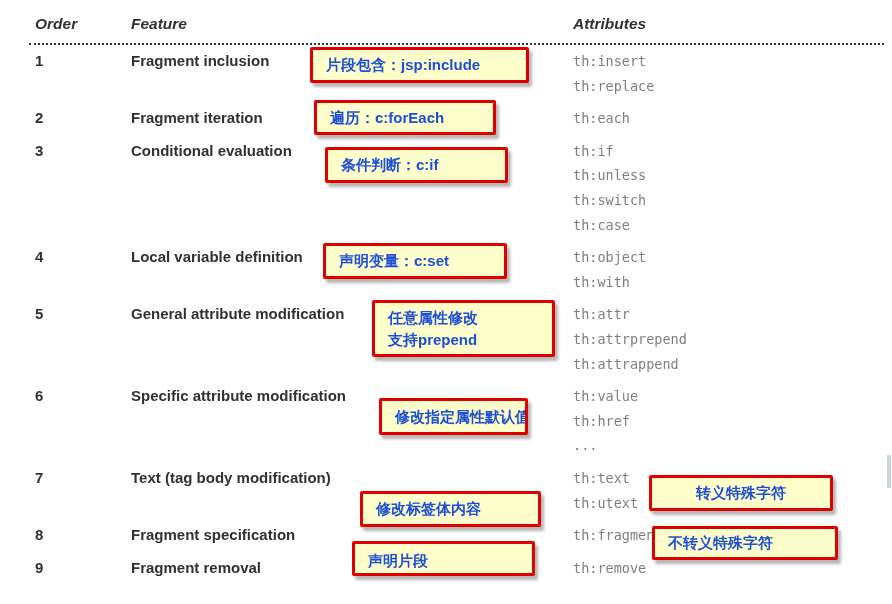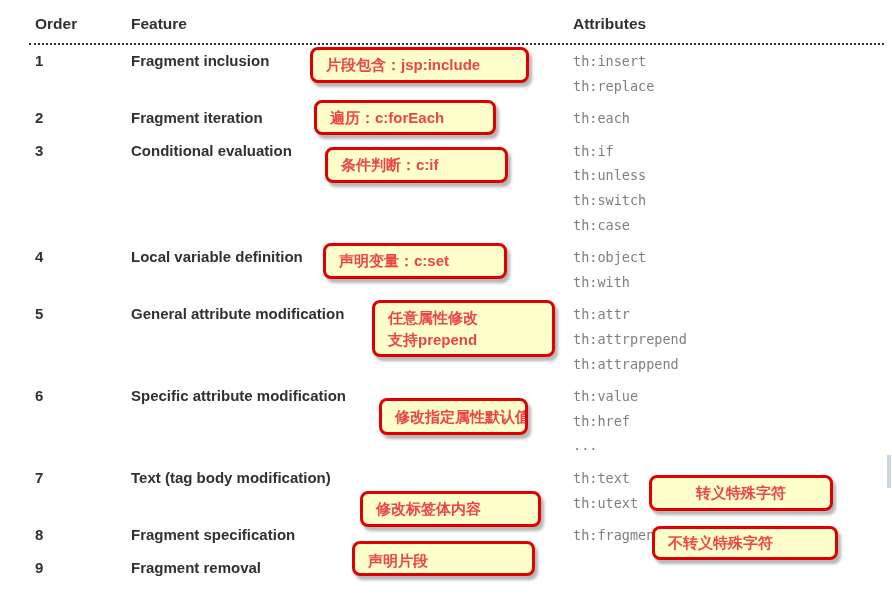--- a/index.html
+++ b/index.html
@@ -20,20 +20,21 @@
     grid-template-columns: 96px 442px 1fr;
     padding: 14px 0 9px 6px;
     border-bottom: 2px dotted var(--rule-color, #333333);
     box-sizing: border-box;
   }
   .th {
     font-weight: bold;
     font-size: 15.5px;
     line-height: 20px;
     color: var(--heading-color, #332f2e);
+    font-style: italic;
   }
 
   .tbody { margin-top: 4px; }
 
   .trow {
     display: grid;
     grid-template-columns: 96px 442px 1fr;
     padding-left: 6px;
     margin-bottom: 8px;
   }
@@ -49,29 +50,29 @@
     line-height: 24.6px;
     color: var(--attr-color, #7f7f7f);
     white-space: pre;
   }
 
   .callout {
     position: absolute;
     box-sizing: border-box;
     background: var(--callout-bg, #ffffcc);
     border: 3px solid var(--callout-border, #e10000);
-    border-radius: 8px;
+    border-radius: 2px;
     box-shadow: 3px 4px 3px rgba(110,110,110,0.5);
     display: flex;
     flex-direction: column;
     justify-content: center;
     padding: 2px 8px 2px 13px;
     font-weight: bold;
     font-size: 15px;
-    color: #ef4444;
+    color: #1d4ed8;
     overflow: hidden;
   }
   .callout .callout-line { line-height: 21.5px; white-space: pre; }
 
   .artifact {
     position: absolute;
     left: 887px;
     top: 455px;
     width: 4px;
     height: 33px;
@@ -152,20 +153,23 @@
         <div class="trow">
           <div class="cell-order">8</div>
           <div class="cell-feature">Fragment specification</div>
           <div>
             <div class="attr-line">th:fragment</div>
           </div>
         </div>
         <div class="trow">
           <div class="cell-order">9</div>
           <div class="cell-feature">Fragment removal</div>
+          <div>
+            <div class="attr-line">th:remove</div>
+          </div>
         </div>
       </div>
   </div>
 
   <div id="annotation-layer">
       <div class="callout" style="left: 310px; top: 47px; width: 219px; height: 36px;">
         <div class="callout-line">片段包含：jsp:include</div>
       </div>
       <div class="callout" style="left: 314px; top: 100px; width: 182px; height: 35px;">
         <div class="callout-line">遍历：c:forEach</div>

